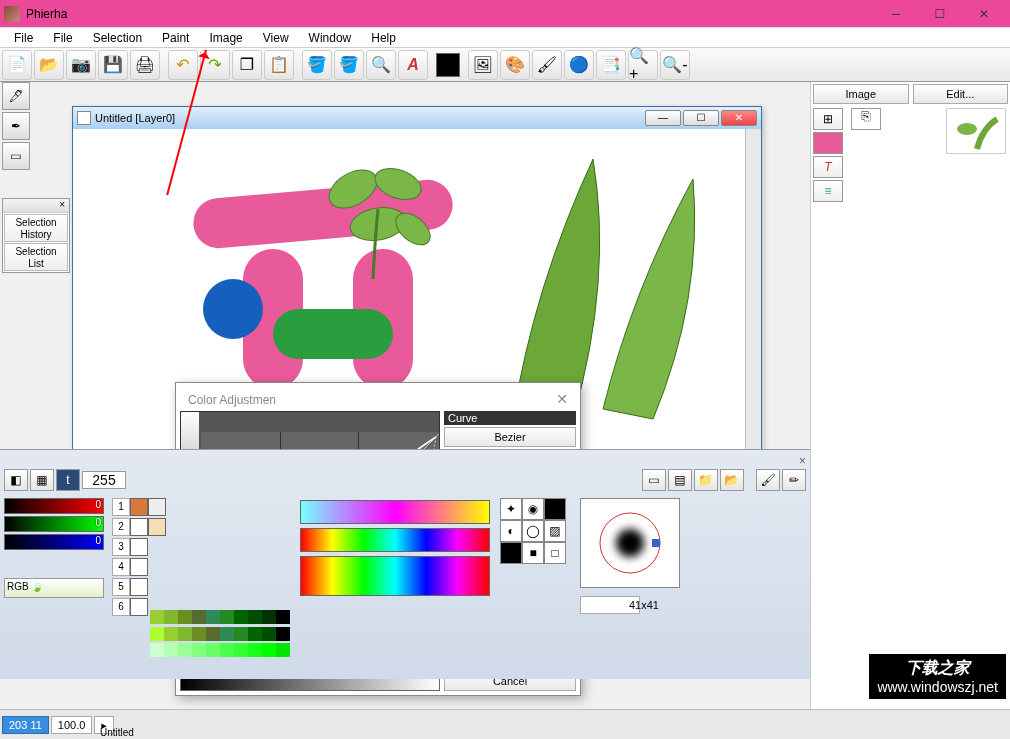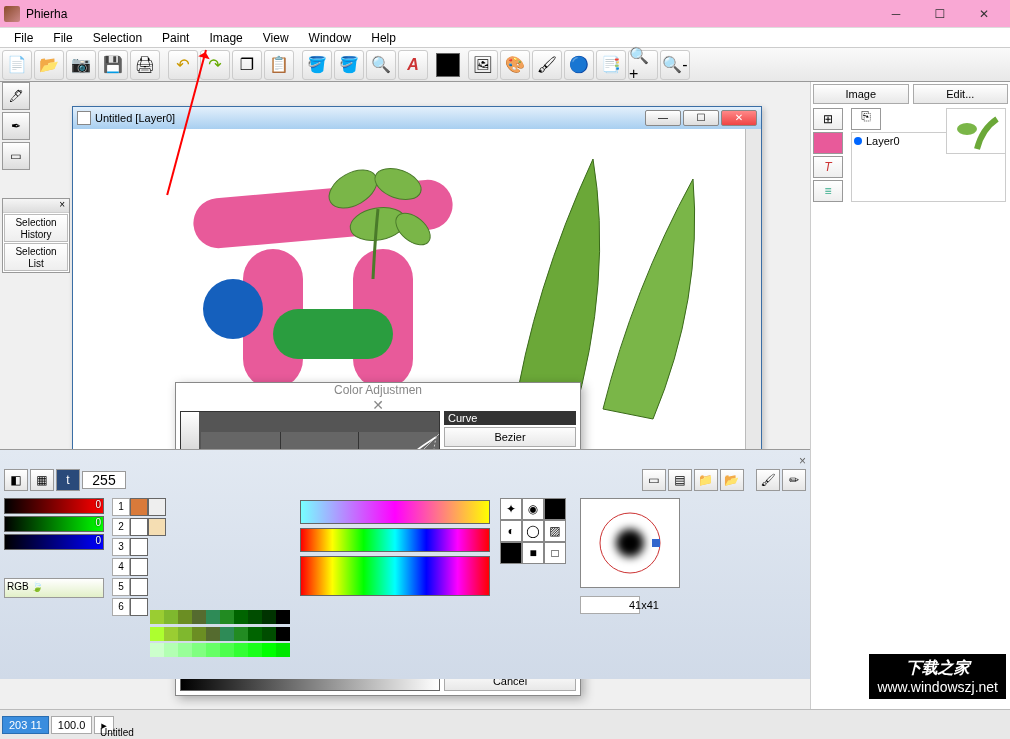--- a/index.html
+++ b/index.html
@@ -1,19 +1,19 @@
 <!DOCTYPE html>
 <html><head>
 <meta charset="utf-8">
 <style>
 * { box-sizing: border-box; margin: 0; padding: 0; font-family: "Segoe UI", Tahoma, sans-serif; }
 body { width: 1010px; height: 739px; background: #fff; overflow: hidden; position: relative; font-size: 12px; }
 
 
-.titlebar { height: 28px; background: #f9a8d4; border-bottom: 1px solid #ddd; display: flex; align-items: center; padding: 0 4px; }
+.titlebar { height: 28px; background: #ec4899; border-bottom: 1px solid #ddd; display: flex; align-items: center; padding: 0 4px; }
 .titlebar .icon { width: 16px; height: 16px; background: linear-gradient(135deg,#8a4a2a,#c88); margin-right: 6px; border-radius: 2px; }
 .titlebar .title { flex: 1; color: #000; }
 .winbtns { display: flex; }
 .winbtn { width: 44px; height: 28px; display: flex; align-items: center; justify-content: center; color: #333; cursor: pointer; }
 
 
 .menubar { height: 20px; display: flex; align-items: center; padding: 0 4px; border-bottom: 1px solid #ccc; }
 .menuitem { padding: 2px 10px; cursor: pointer; }
 
 
@@ -44,21 +44,21 @@
 .docwin .canvas { position: absolute; top: 22px; left: 0; right: 16px; bottom: 16px; background: #fff; overflow: hidden; }
 .docwin .sbv { position: absolute; right: 0; top: 22px; bottom: 16px; width: 16px; background: #e8e8e8; border-left: 1px solid #bbb; }
 .docwin .sbh { position: absolute; left: 0; right: 16px; bottom: 0; height: 16px; background: #e8e8e8; border-top: 1px solid #bbb; }
 
 
 .art { position: absolute; inset: 0; }
 .stroke { position: absolute; border-radius: 30px; }
 
 
 .dialog { position: absolute; left: 175px; top: 300px; width: 406px; background: #fff; border: 1px solid #888; box-shadow: 3px 3px 10px rgba(0,0,0,0.3); }
-.dialog .dtitle { height: 24px; display: flex; align-items: center; padding: 0 24px; color: #888; flex-direction: column; }
+.dialog .dtitle { height: 24px; display: flex; align-items: flex-end; padding: 0 12px; color: #888; }
 .dialog .dtitle .sp { flex: 1; }
 .dialog .dtitle .dx { cursor: pointer; color: #888; font-size: 14px; }
 .dialog .dbody { display: flex; padding: 4px; gap: 4px; }
 .curvearea { width: 260px; }
 .curvebox { width: 260px; height: 260px; background: #555; position: relative; border: 1px solid #333; }
 .curvebox .grid { position: absolute; inset: 20px 0 0 20px; background: #666; }
 .curvebox .gline { position: absolute; background: #333; }
 .curvebox .gv { width: 1px; top: 0; bottom: 0; }
 .curvebox .gh { height: 1px; left: 0; right: 0; }
 .gradbar { height: 18px; background: linear-gradient(to right, #000, #fff); margin-top: 2px; border: 1px solid #666; }
@@ -398,26 +398,20 @@
     <div class="rtab">Image</div>
     <div class="rtab">Edit...</div>
   </div>
   <div class="rtoolcol">
     <div class="rtool">⊞</div>
     <div class="rtool mag"></div>
     <div class="rtool" style="color:#c33;font-style:italic">T</div>
     <div class="rtool" style="color:#3a8">≡</div>
   </div>
   <div style="position:absolute;left:40px;top:26px;width:30px;height:22px;border:1px solid #999;background:#fff;text-align:center">⎘</div>
-  <div class="layerlist" style="top:50px">
-    <div class="layerrow">
-      <span class="dot"></span>
-      <span>Layer0</span>
-    </div>
-  </div>
   <div class="thumb" style="top:26px">
     <svg width="60" height="46">
         <ellipse cx="20" cy="20" rx="10" ry="6" fill="#7ab648"></ellipse>
         <path d="M30 40 Q35 20 50 10" stroke="#6ba838" stroke-width="6" fill="none"></path>
       </svg>
   </div>
 </div>
 
 <div class="statusbar">
   <div class="sseg blue">203 11</div>

